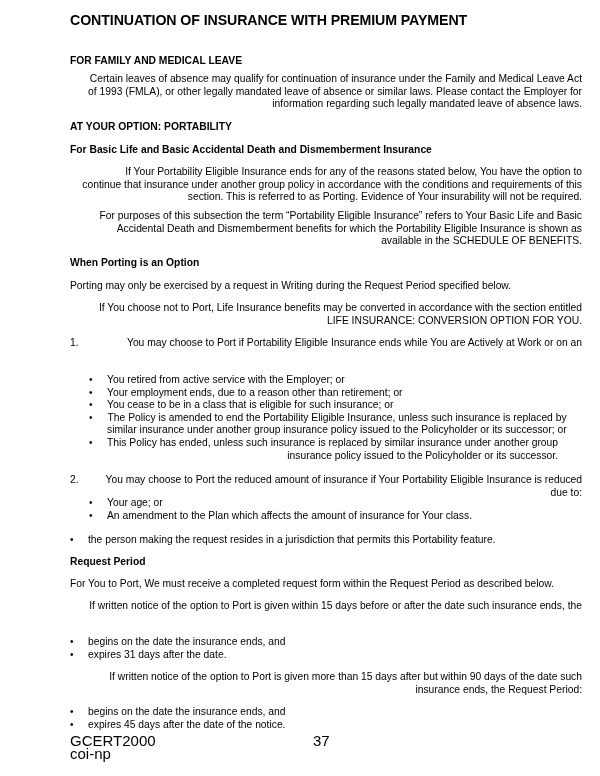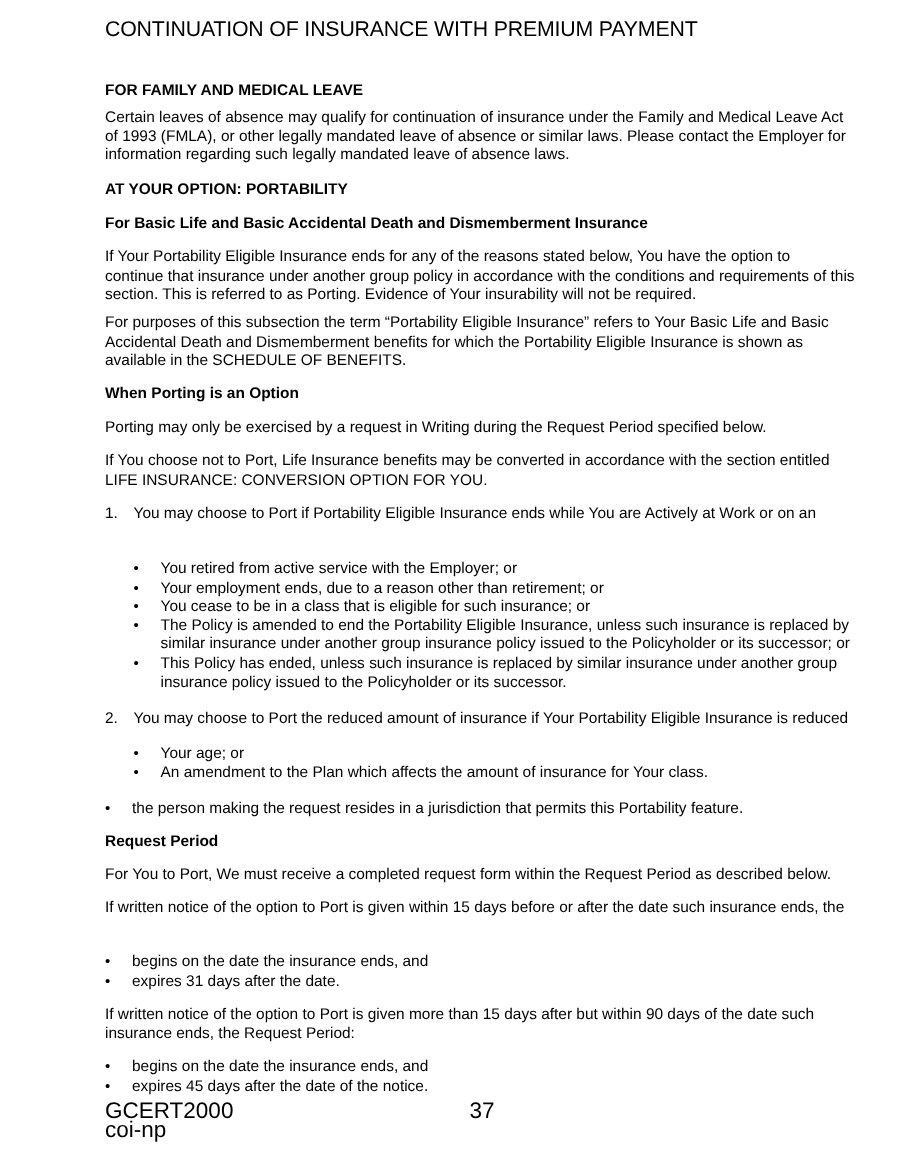--- a/index.html
+++ b/index.html
@@ -1,24 +1,24 @@
 <!DOCTYPE html>
 <html><head>
 <meta charset="utf-8">
 <style>
   html, body { margin: 0; padding: 0; background: #ffffff; }
   body {
     width: 600px; height: 776px; position: relative; overflow: hidden;
     font-family: "Liberation Sans", sans-serif; color: #000; font-size: 10.3px; line-height: 12.6px;
   }
   .page { position: absolute; left: 70px; top: 0; width: 512px; }
-  .title { position: absolute; top: 14px; left: 0; font-weight: normal; font-size: 14.2px; white-space: nowrap; letter-spacing: -0.1px; }
+  .title { position: absolute; top: 14px; left: 0; font-weight: bold; font-size: 14.2px; white-space: nowrap; letter-spacing: -0.1px; }
   .abs { position: absolute; left: 0; width: 512px; }
   .h { font-weight: bold; }
-  p { margin: 0; }
+  p { margin: 0; text-align: right; }
   .num { position: absolute; left: 0; }
   .numtext { position: absolute; left: 19px; width: 493px; }
   .bul { position: absolute; }
   .dot { position: absolute; left: 0; font-size: 10px; }
   .btext { position: absolute; left: 18px; }
   .footer { position: absolute; font-weight: normal; font-size: 15px; }
 </style>
 </head>
 <body>
 
@@ -86,20 +86,21 @@
         <p>This Policy has ended, unless such insurance is replaced by similar insurance under another group</p>
         <p>insurance policy issued to the Policyholder or its successor.</p>
       </div>
     </div>
   </div>
 
   <div class="abs" style="top:474px">
     <span class="num">2.</span>
     <div class="numtext">
       <p>You may choose to Port the reduced amount of insurance if Your Portability Eligible Insurance is reduced</p>
+      <p>due to:</p>
     </div>
   </div>
   <div class="abs" style="top:497px; left:19px; width:493px">
     <div class="bul" style="top:0; left:0; width:493px">
       <span class="dot">•</span>
       <span class="btext">Your age; or</span>
     </div>
     <div class="bul" style="top:12.6px; left:0; width:493px">
       <span class="dot">•</span>
       <span class="btext">An amendment to the Plan which affects the amount of insurance for Your class.</span>

